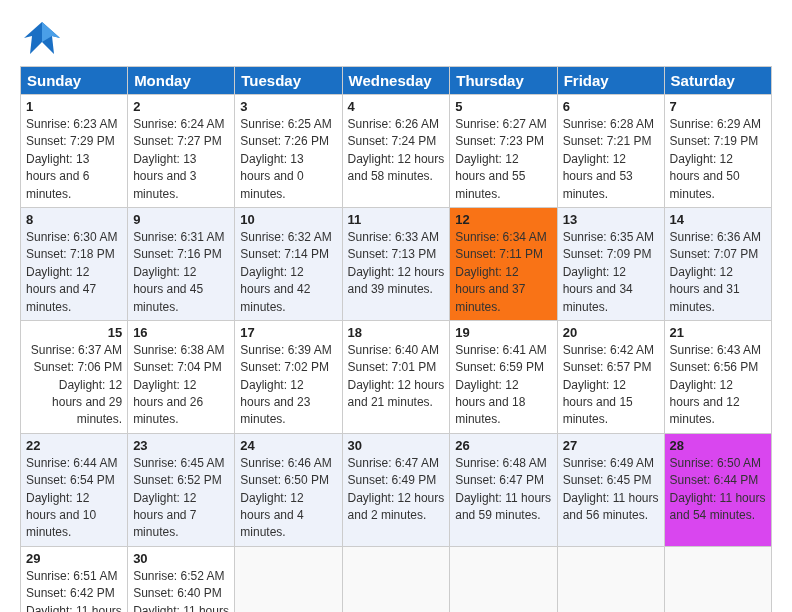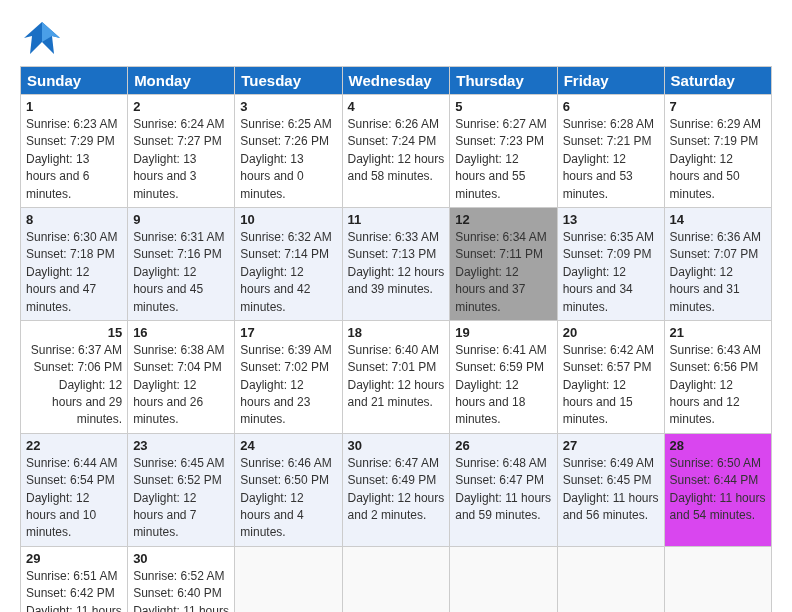--- a/index.html
+++ b/index.html
@@ -172,21 +172,21 @@
         <div class="day-info">Sunrise: 6:31 AM<br>Sunset: 7:16 PM<br>Daylight: 12 hours and 45 minutes.</div>
       </td>
         <td style="background: rgb(238, 242, 250);">
         <span class="day-num">10</span>
         <div class="day-info">Sunrise: 6:32 AM<br>Sunset: 7:14 PM<br>Daylight: 12 hours and 42 minutes.</div>
       </td>
         <td style="background: rgb(238, 242, 250);">
         <span class="day-num">11</span>
         <div class="day-info">Sunrise: 6:33 AM<br>Sunset: 7:13 PM<br>Daylight: 12 hours and 39 minutes.</div>
       </td>
-        <td style="background: #a3a3a3;">
+        <td style="background: #f97316;">
         <span class="day-num">12</span>
         <div class="day-info">Sunrise: 6:34 AM<br>Sunset: 7:11 PM<br>Daylight: 12 hours and 37 minutes.</div>
       </td>
         <td style="background: rgb(238, 242, 250);">
         <span class="day-num">13</span>
         <div class="day-info">Sunrise: 6:35 AM<br>Sunset: 7:09 PM<br>Daylight: 12 hours and 34 minutes.</div>
       </td>
         <td style="background: rgb(238, 242, 250);">
         <span class="day-num">14</span>
         <div class="day-info">Sunrise: 6:36 AM<br>Sunset: 7:07 PM<br>Daylight: 12 hours and 31 minutes.</div>

